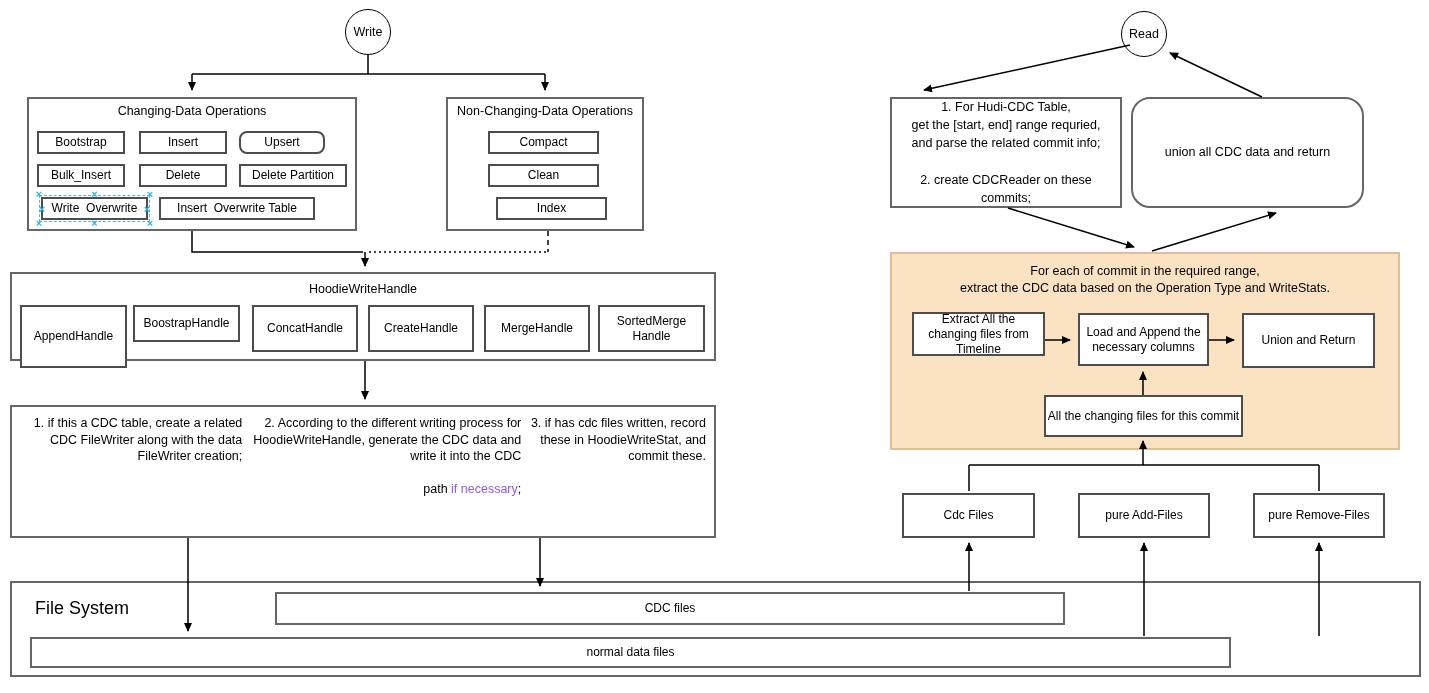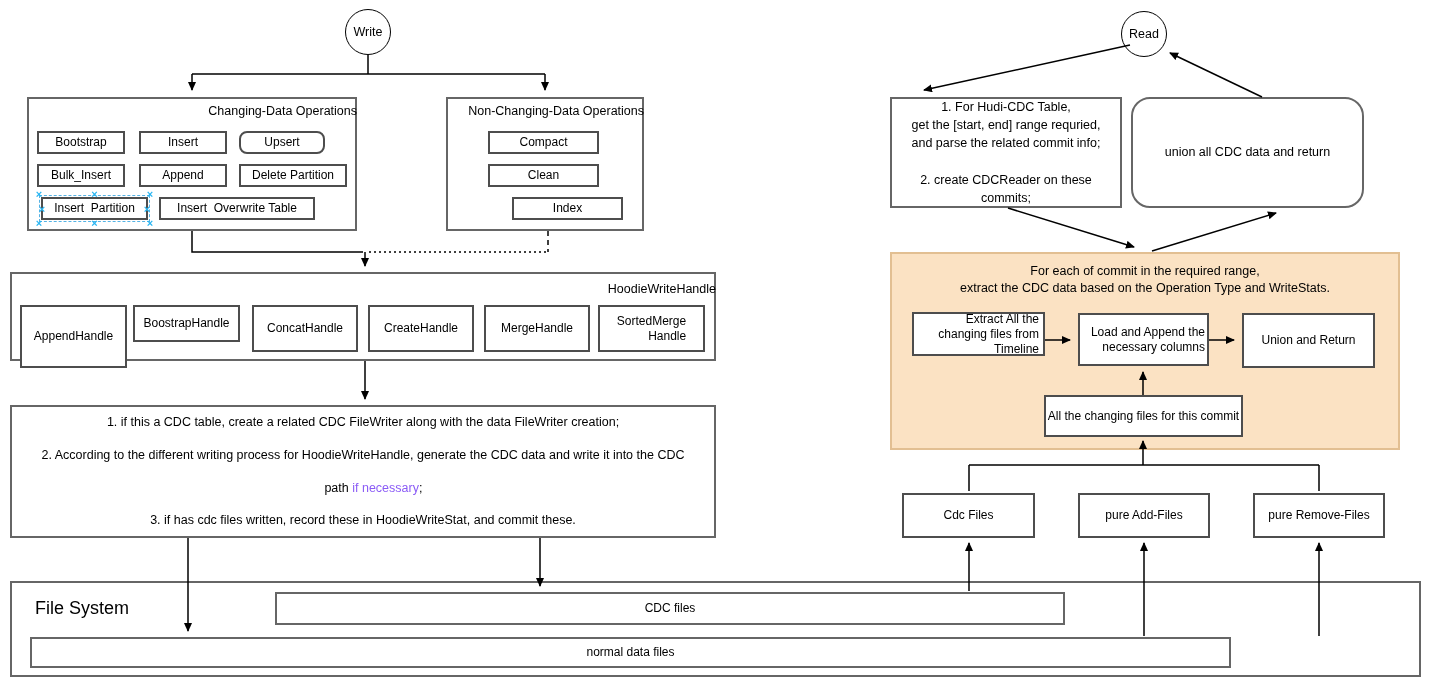--- a/index.html
+++ b/index.html
@@ -1,32 +1,32 @@
 <!DOCTYPE html>
 <html><head>
 <meta charset="utf-8">
 <style>
   html,body{margin:0;padding:0;background:#fff;}
   .canvas{position:relative;width:1429px;height:693px;background:#fff;
           font-family:"Liberation Sans",sans-serif;color:#000;overflow:hidden;}
   .abs{position:absolute;box-sizing:border-box;}
   
   .frame{border:2px solid #666;background:#fff;}
-  .frame-title{font-size:12.5px;text-align:right;}
+  .frame-title{font-size:12.5px;text-align:center;}
   
   .node{border:2px solid #4d4d4d;background:#fff;display:flex;align-items:center;
-        justify-content:center;text-align:right;font-size:12px;line-height:1.25;}
+        justify-content:center;text-align:center;font-size:12px;line-height:1.25;}
   .node .lbl{white-space:pre;}
   .node .lbl-wrap{white-space:pre-line;}
   
   .terminal{border:1.6px solid #000;border-radius:50%;background:#fff;display:flex;
             align-items:center;justify-content:center;font-size:12.5px;}
   
-  .notes{border:2px solid #666;background:#fff;display:flex;flex-direction:column;
-         justify-content:center;text-align:center;font-size:12.5px;line-height:1.32;}
+  .notes{border:2px solid #666;background:#fff;display:flex;flex-direction:row;
+         justify-content:center;text-align:right;font-size:12.5px;line-height:1.32;}
   .notes p{margin:8px 0;white-space:pre-wrap;}
   .red{color:#8b5cf6;}
   
   .orange{background:#fbe2c3;border:2px solid #e2bf92;}
   .orange-title{font-size:12.5px;text-align:center;line-height:1.32;padding-top:9px;white-space:pre-line;}
   
   .stepbox{border:2px solid #666;background:#fff;display:flex;align-items:center;
            justify-content:center;text-align:center;font-size:12.5px;line-height:1.45;
            white-space:pre-line;}
   
@@ -63,28 +63,28 @@
   <div class="abs node" style="left:139px;top:131px;width:88px;height:23px;">
     <span class="lbl">Insert</span>
     </div>
   <div class="abs node" style="left:239px;top:131px;width:86px;height:23px;border-radius:8px;">
     <span class="lbl">Upsert</span>
     </div>
   <div class="abs node" style="left:37px;top:164px;width:88px;height:23px;">
     <span class="lbl">Bulk_Insert</span>
     </div>
   <div class="abs node" style="left:139px;top:164px;width:88px;height:23px;">
-    <span class="lbl">Append</span>
+    <span class="lbl">Delete</span>
     </div>
   <div class="abs node" style="left:239px;top:164px;width:108px;height:23px;">
     <span class="lbl">Delete Partition</span>
     </div>
 
   <div class="abs node" style="left:41px;top:197px;width:107px;height:23px;">
-    <span class="lbl">Insert  Partition</span>
+    <span class="lbl">Write  Overwrite</span>
     <div class="sel-rect"></div>
     <span class="handle h-tl"></span>
     <span class="handle h-tm"></span>
     <span class="handle h-tr"></span>
     <span class="handle h-ml"></span>
     <span class="handle h-mr"></span>
     <span class="handle h-bl"></span>
     <span class="handle h-bm"></span>
     <span class="handle h-br"></span>
   </div>
@@ -93,21 +93,21 @@
     </div>
 
   <div class="abs frame" style="left:446px;top:97px;width:198px;height:134px;"></div>
   <div class="abs frame-title" style="left:446px;top:104px;width:198px;">Non-Changing-Data Operations</div>
   <div class="abs node" style="left:488px;top:131px;width:111px;height:23px;">
     <span class="lbl">Compact</span>
     </div>
   <div class="abs node" style="left:488px;top:164px;width:111px;height:23px;">
     <span class="lbl">Clean</span>
     </div>
-  <div class="abs node" style="left:512px;top:197px;width:111px;height:23px;">
+  <div class="abs node" style="left:496px;top:197px;width:111px;height:23px;">
     <span class="lbl">Index</span>
     </div>
 
   <div class="abs frame" style="left:10px;top:272px;width:706px;height:89px;"></div>
   <div class="abs frame-title" style="left:10px;top:282px;width:706px;">HoodieWriteHandle</div>
   <div class="abs node" style="left:20px;top:305px;width:107px;height:63px;">
     <span class="lbl-wrap">AppendHandle</span>
     </div>
   <div class="abs node" style="left:133px;top:305px;width:107px;height:37px;">
     <span class="lbl-wrap">BoostrapHandle</span>

